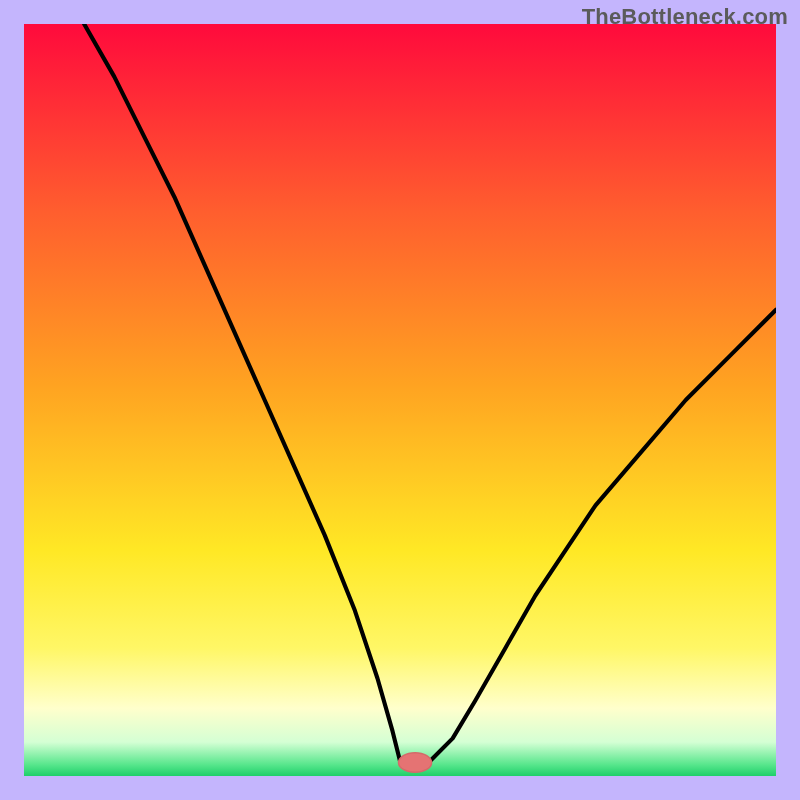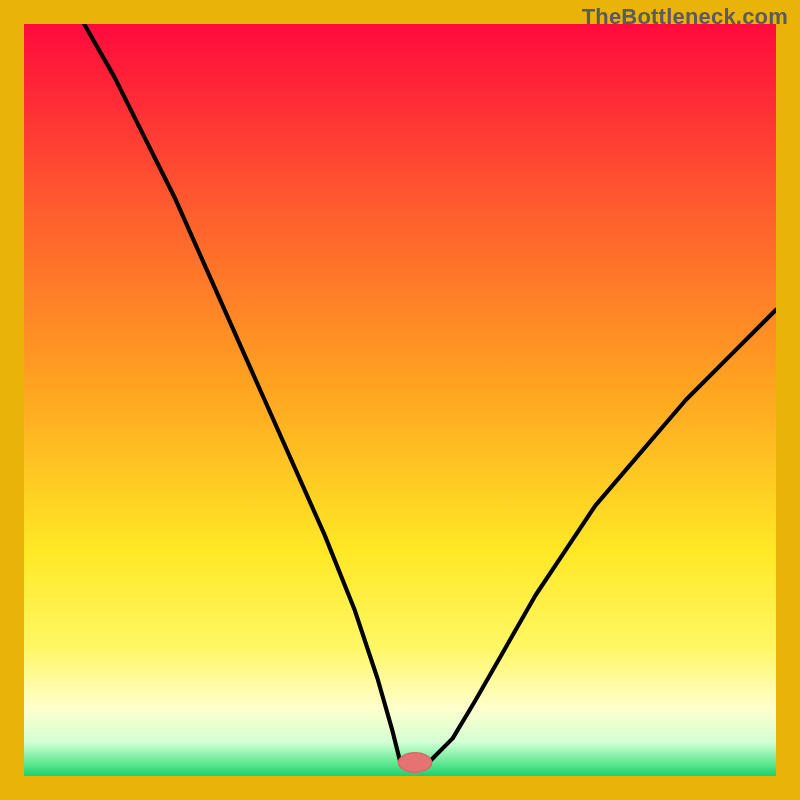--- a/index.html
+++ b/index.html
@@ -7,21 +7,21 @@
     padding: 0;
     width: 800px;
     height: 800px;
     background: #000;
     overflow: hidden;
   }
   .frame {
     position: relative;
     width: 800px;
     height: 800px;
-    background: #eab308;
+    background: #c4b5fd;
   }
   .watermark {
     position: absolute;
     top: 4px;
     right: 12px;
     font-family: Arial, Helvetica, sans-serif;
     font-size: 22px;
     font-weight: bold;
     color: #5b5b5b;
     letter-spacing: 0.2px;

